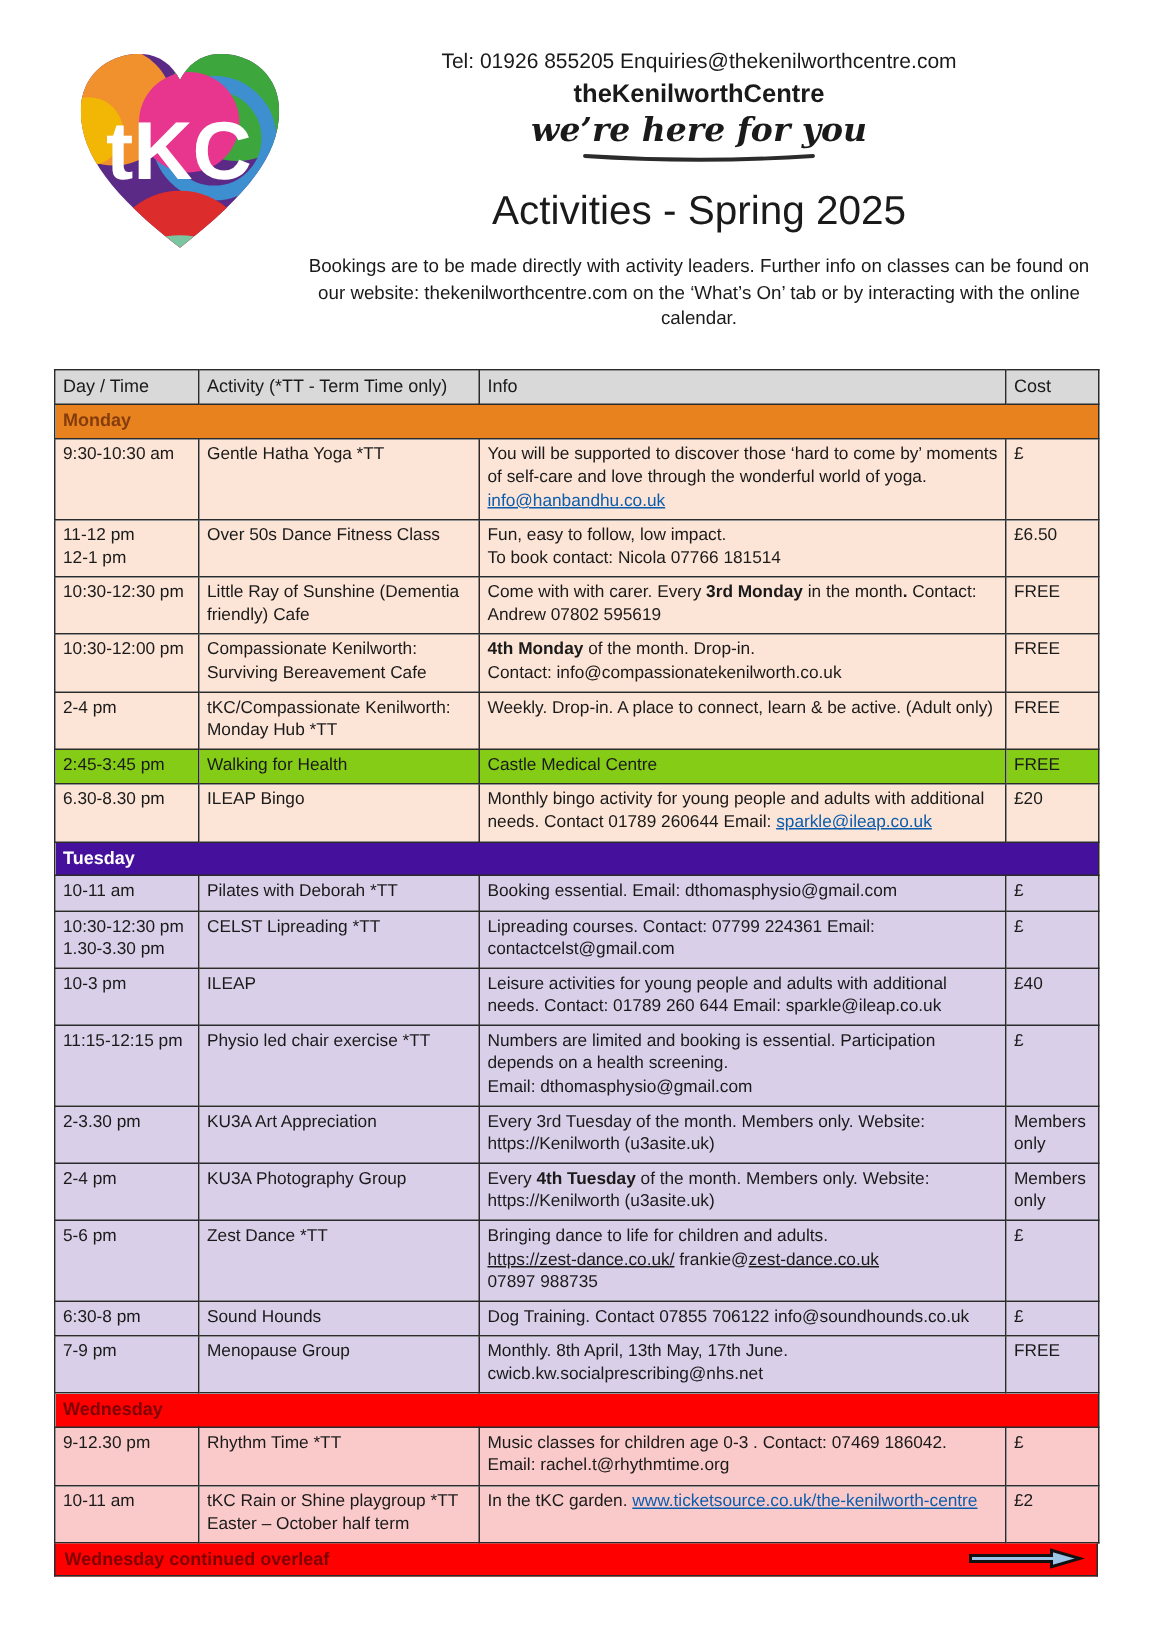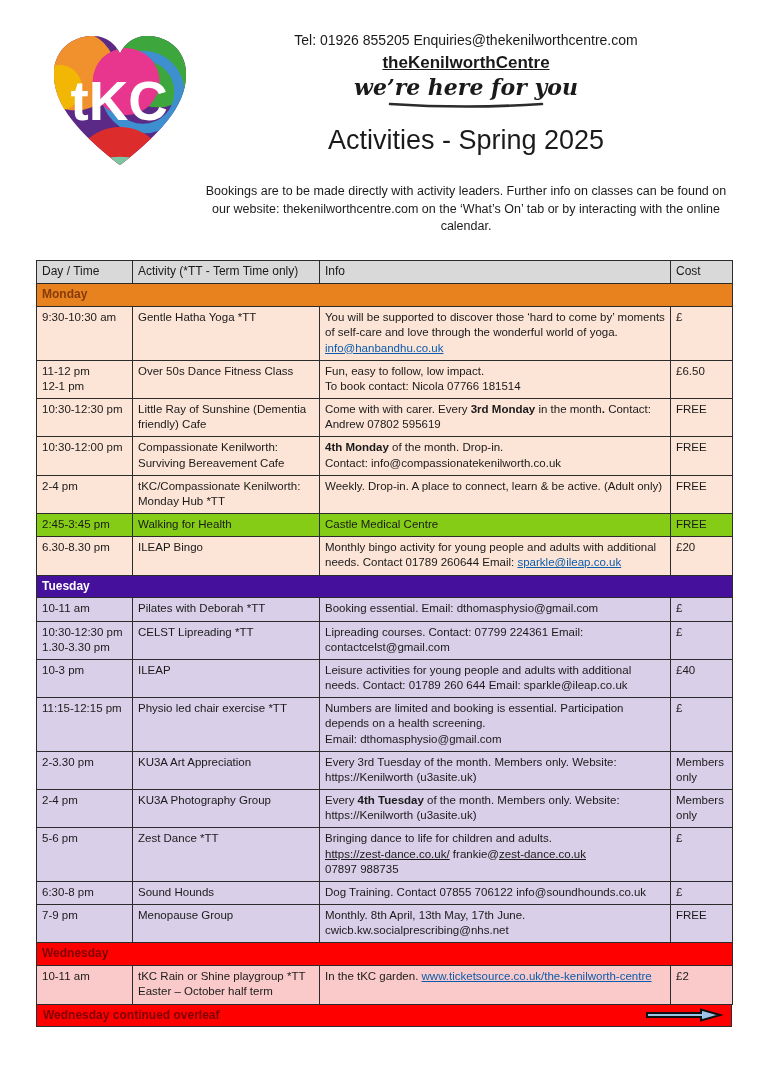--- a/index.html
+++ b/index.html
@@ -4,26 +4,26 @@
 <style>
   html,body{margin:0;padding:0;}
   body{
     width:768px;height:1086px;background:#ffffff;color:#1a1a1a;
     font-family:"Liberation Sans",sans-serif;overflow:hidden;
   }
   .header{display:flex;padding:26px 36px 0 44px;}
   .logo-wrap{flex:0 0 156px;width:156px;}
   .header-text{flex:1;text-align:center;padding-top:6px;}
   .contact{font-size:14px;letter-spacing:0;}
-  .brand{font-size:17px;font-weight:700;margin-top:5px;text-decoration:underline;}
+  .brand{font-size:17px;font-weight:700;margin-top:5px;}
   .tagline{font-size:22px;font-weight:700;font-style:italic;
     font-family:"DejaVu Serif",serif;margin-top:1px;}
   .tagline-line{display:block;margin:1px auto 0 auto;}
   .title{font-size:27px;margin-top:16px;}
-  .subtitle{font-size:12.5px;line-height:1.4;margin:27px auto 0 auto;max-width:540px;}
+  .subtitle{font-size:12.5px;line-height:1.4;margin:13px auto 0 auto;max-width:540px;}
   .table-wrap{margin:24px 0 0 36px;width:573px;}
   table{border-collapse:collapse;table-layout:fixed;width:696px;
     font-size:11.5px;line-height:1.32;}
   th,td{border:1px solid #2b2b2b;padding:3px 5px 4px 5px;vertical-align:top;
     text-align:left;overflow:hidden;}
   th{background:#D9D9D9;font-weight:400;font-size:12px;}
   tr.section-row td{font-weight:700;font-size:12px;padding-top:3px;padding-bottom:3px;}
   td.time,td.activity{white-space:pre-line;}
   .link{color:#0B5CAD;text-decoration:underline;}
   .ulink{text-decoration:underline;}
@@ -188,20 +188,26 @@
         <tr style="background: rgb(217, 207, 232);">
           <td class="time">7-9 pm</td>
           <td class="activity">Menopause Group</td>
           <td><span>Monthly. 8th April, 13th May, 17th June.</span><br><span>cwicb.kw.socialprescribing@nhs.net</span></td>
           <td>FREE</td>
         </tr>
         <tr class="section-row">
           <td colspan="4" style="background: rgb(254, 0, 0); color: rgb(127, 0, 0);">Wednesday</td>
         </tr>
         <tr style="background: rgb(250, 202, 202);">
+          <td class="time">9-12.30 pm</td>
+          <td class="activity">Rhythm Time *TT</td>
+          <td><span>Music classes for children age 0-3 . Contact:  07469 186042.</span><br><span>Email:  rachel.t@rhythmtime.org</span></td>
+          <td>£</td>
+        </tr>
+        <tr style="background: rgb(250, 202, 202);">
           <td class="time">10-11 am</td>
           <td class="activity">tKC Rain or Shine playgroup *TT
 Easter – October half term</td>
           <td><span>In the tKC garden. </span><span class="link">www.ticketsource.co.uk/the-kenilworth-centre</span></td>
           <td>£2</td>
         </tr>
       </tbody>
   </table>
 </div>
 

